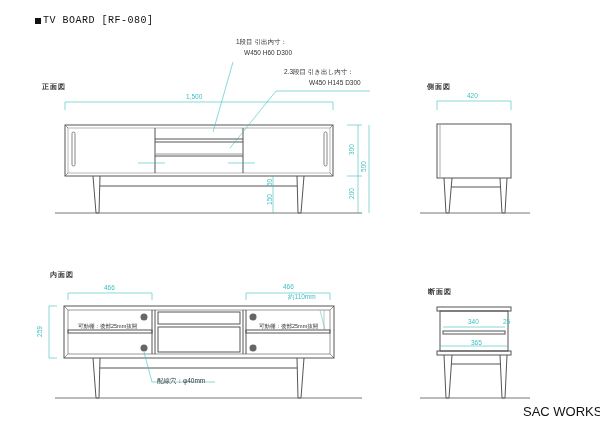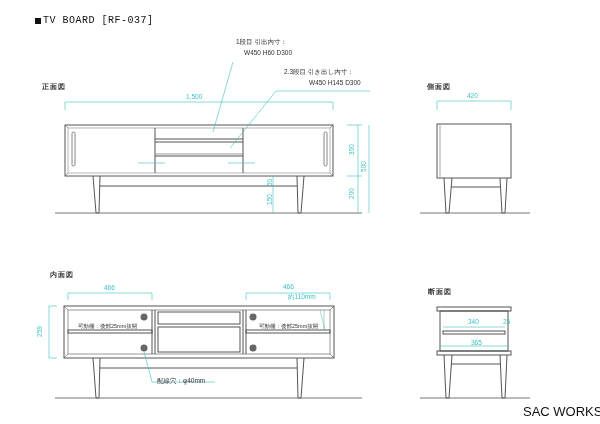--- a/index.html
+++ b/index.html
@@ -124,21 +124,21 @@
     <line x1="144" y1="352" x2="152" y2="382"></line>
     <line x1="152" y1="382" x2="215" y2="382"></line>
 
     <line x1="443" y1="327" x2="505" y2="327"></line>
     <line x1="440" y1="346" x2="508" y2="346"></line>
   </g>
 
   <rect x="35" y="18" width="6" height="6" fill="#111"></rect>
 </svg>
 
-<div class="txt title" style="left:43px; top:15px;">TV BOARD [RF-037]</div>
+<div class="txt title" style="left:43px; top:15px;">TV BOARD [RF-080]</div>
 
 <div class="txt label" style="left:42px; top:82px;">正面図</div>
 <div class="txt label" style="left:427px; top:82px;">側面図</div>
 <div class="txt label" style="left:50px; top:270px;">内面図</div>
 <div class="txt label" style="left:428px; top:287px;">断面図</div>
 
 <div class="txt note" style="left:236px; top:38px;">1段目 引出内寸：</div>
 <div class="txt note" style="left:244px; top:49px;">W450 H60 D300</div>
 <div class="txt note" style="left:284px; top:68px;">2.3段目 引き出し内寸：</div>
 <div class="txt note" style="left:309px; top:79px;">W450 H145 D300</div>

